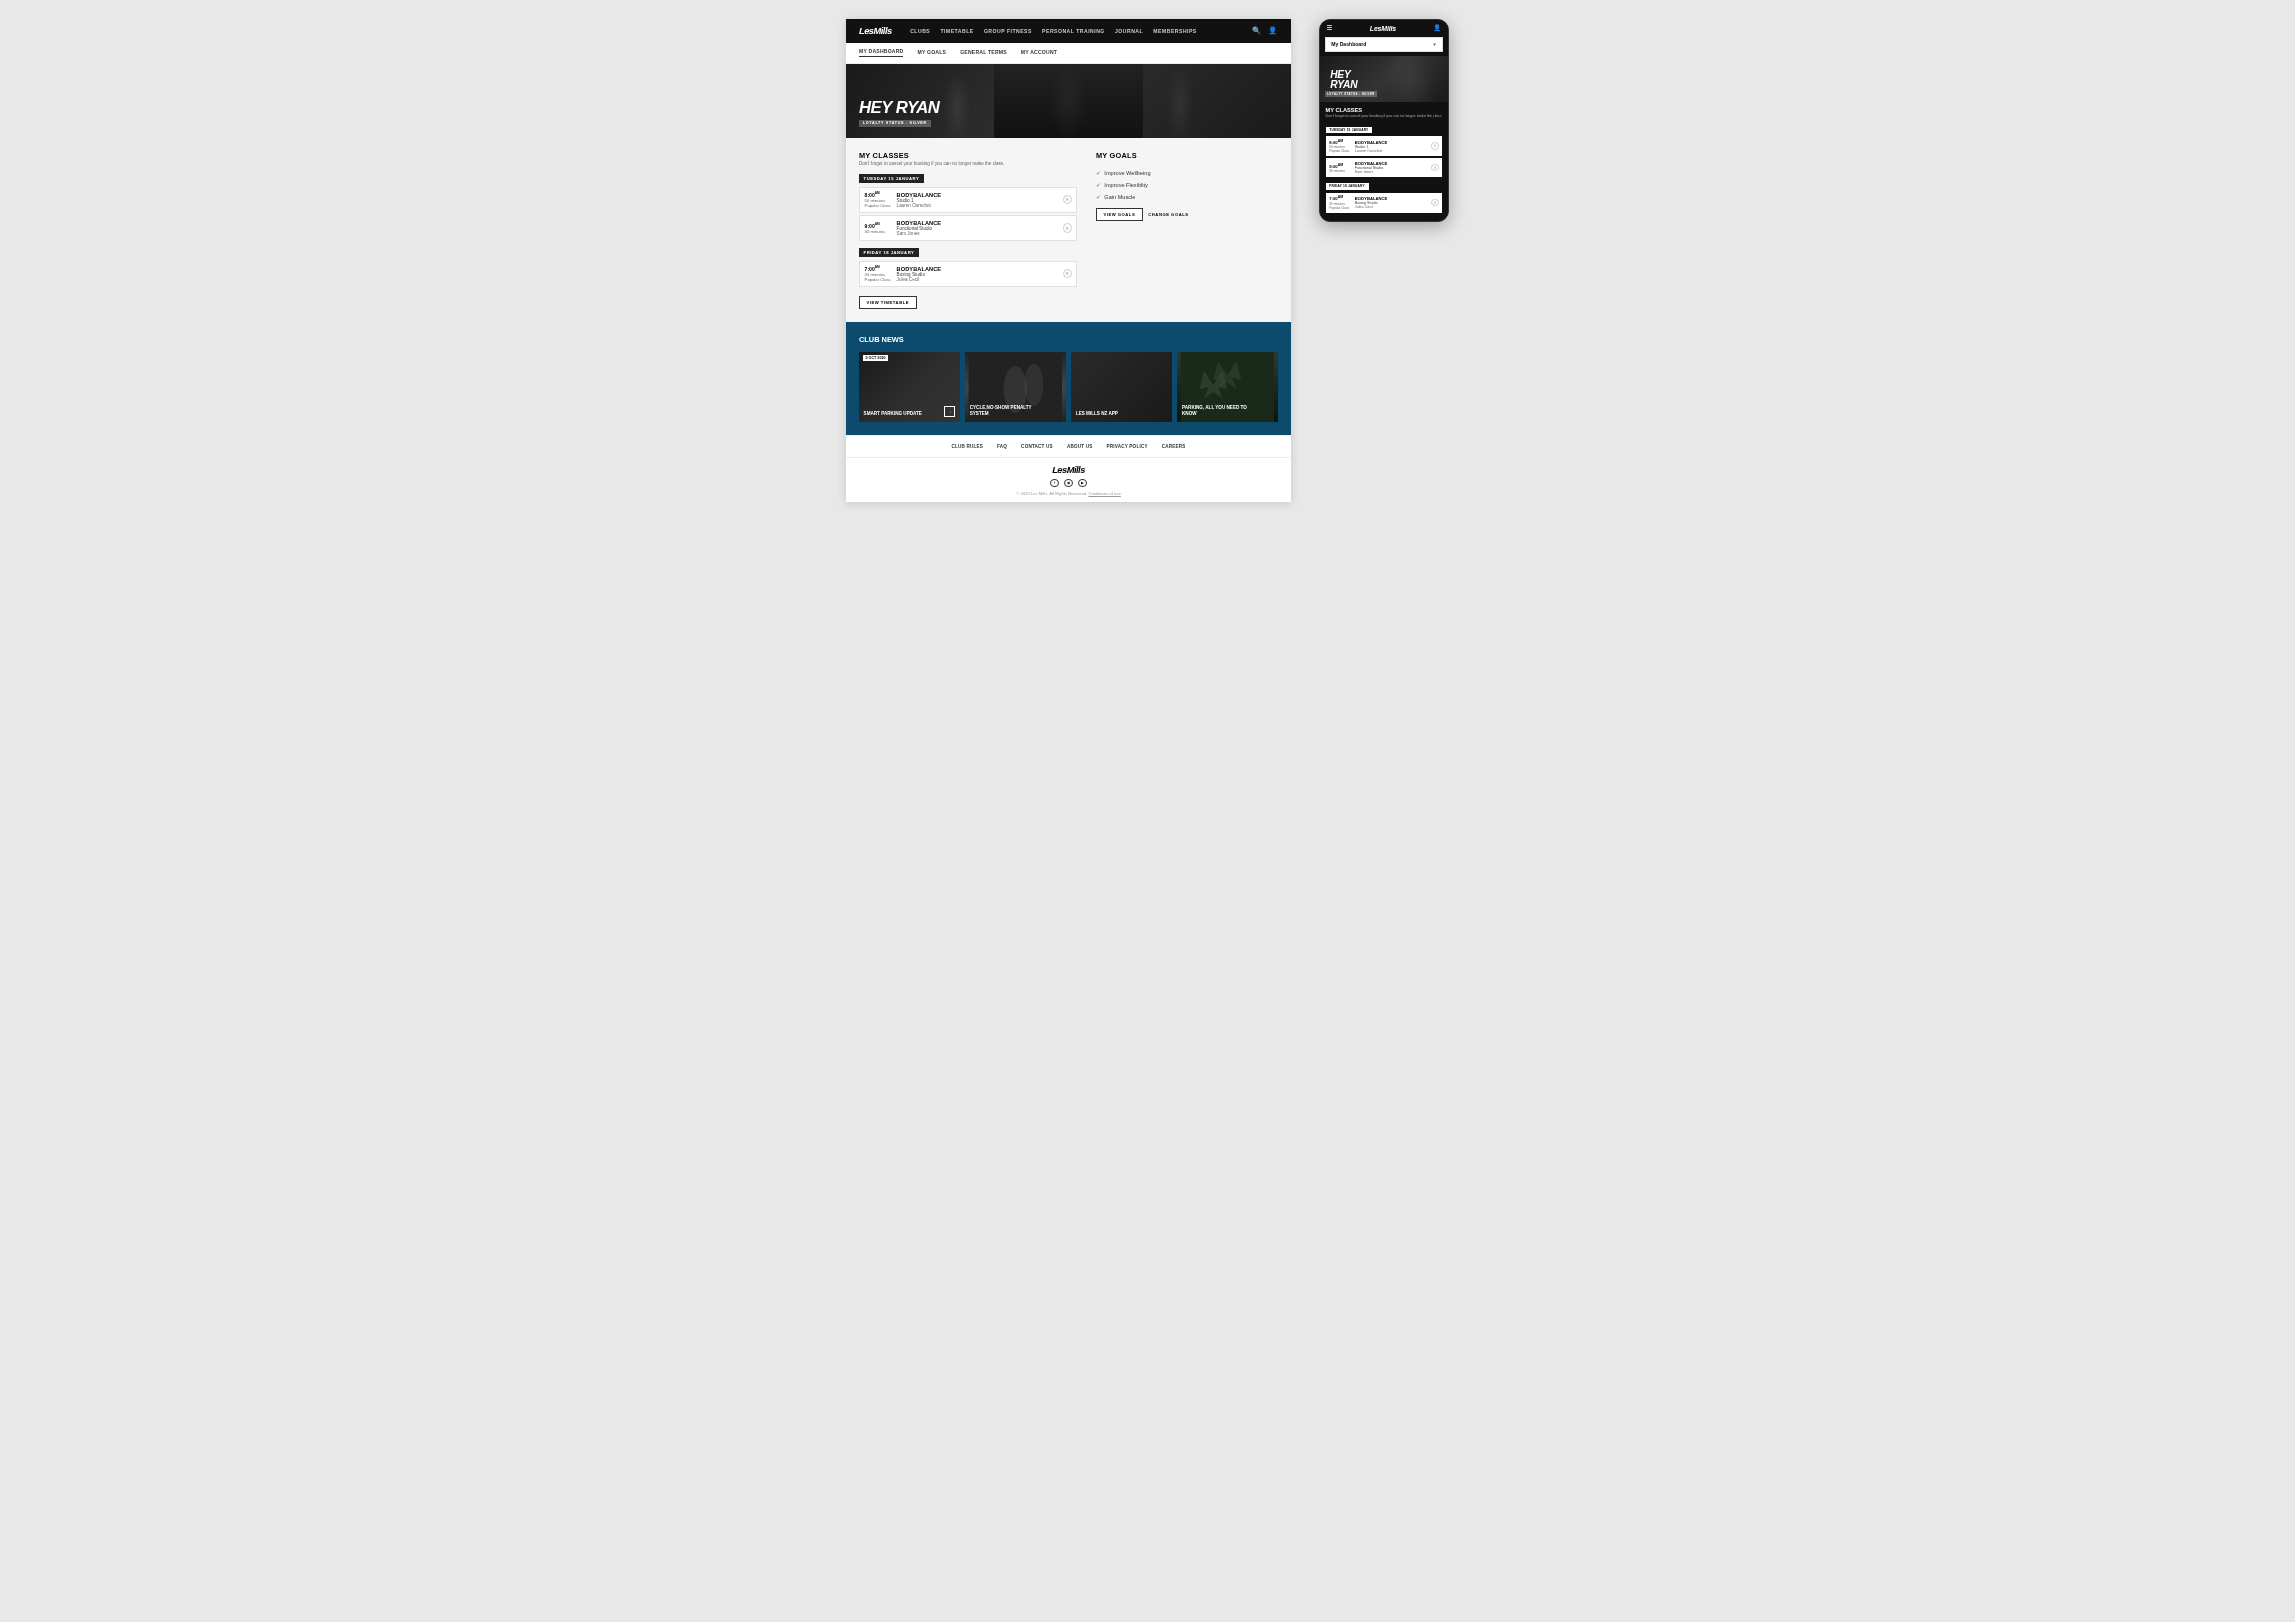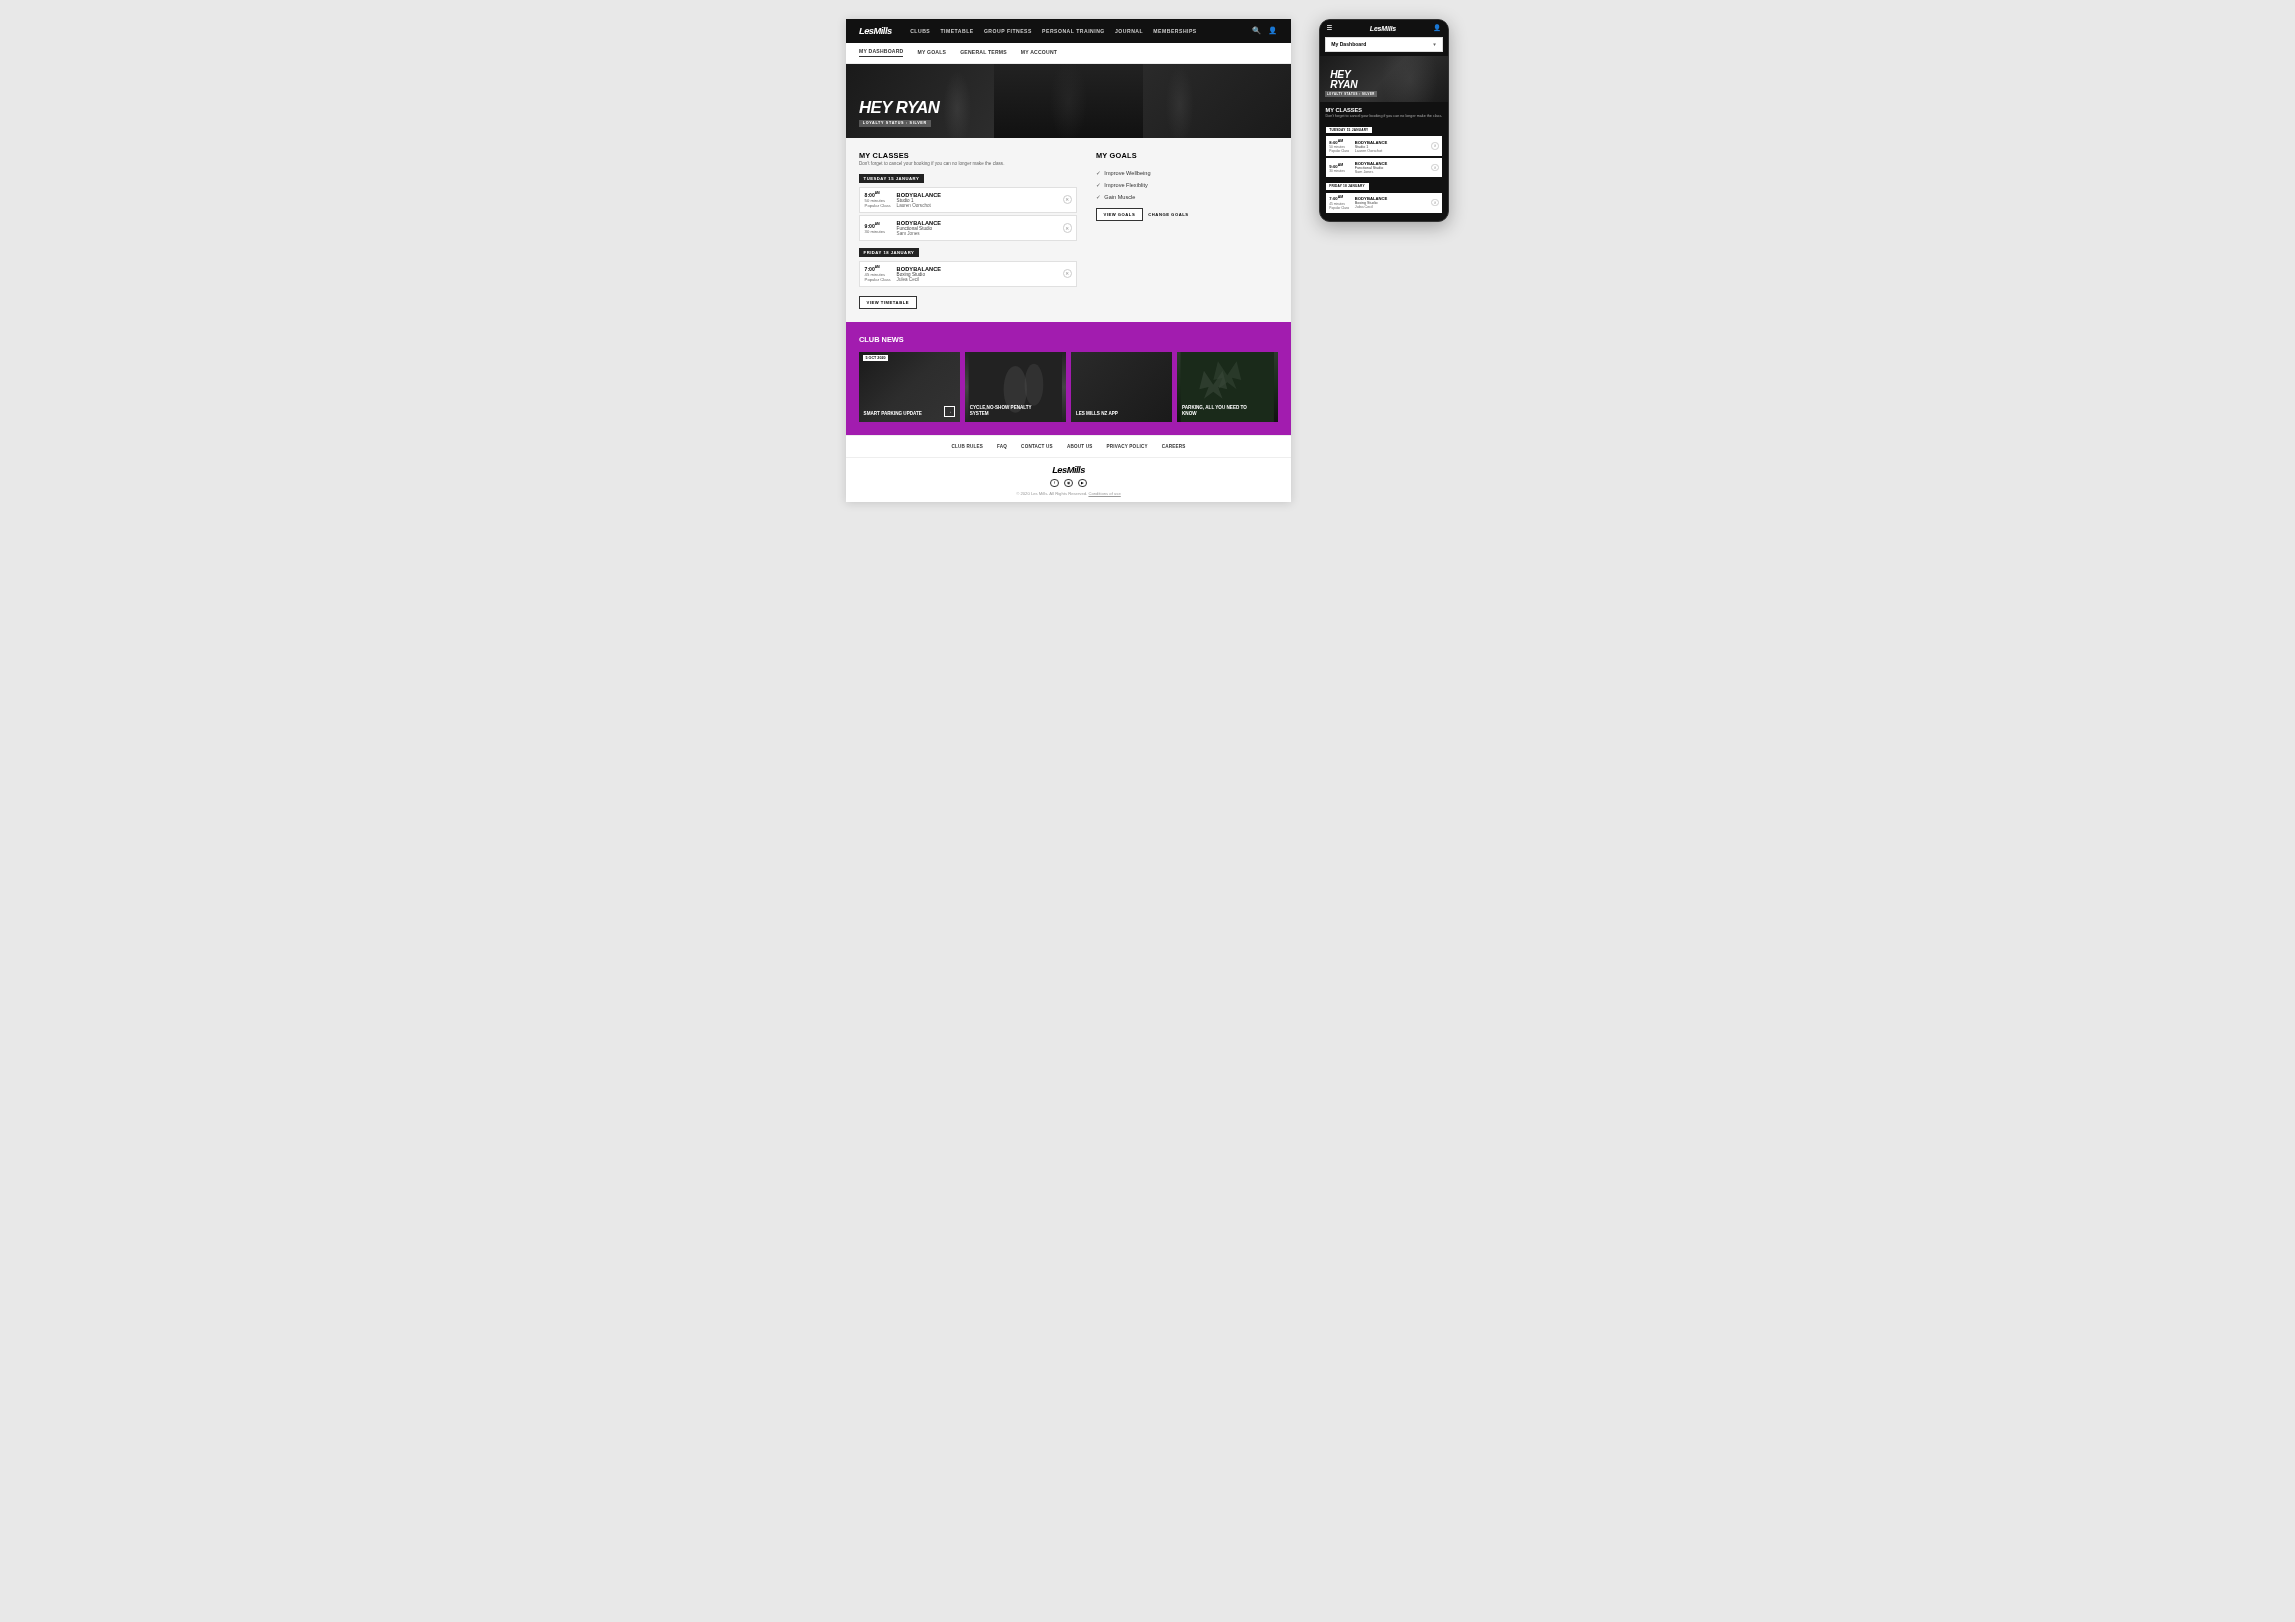--- a/index.html
+++ b/index.html
@@ -267,21 +267,21 @@
       border: none;
       padding: 3.2px 0;
       font-size: 4.2px;
       font-weight: 700;
       letter-spacing: 0.5px;
       text-transform: uppercase;
       cursor: pointer;
     }
     
     .club-news {
-      background: #a21caf;
+      background: #0c4a6e;
       padding: 13px 13px;
     }
     .club-news-title {
       color: #fff;
       font-size: 7.4px;
       font-weight: 900;
       text-transform: uppercase;
       margin-bottom: 7.4px;
     }
     .news-grid {

